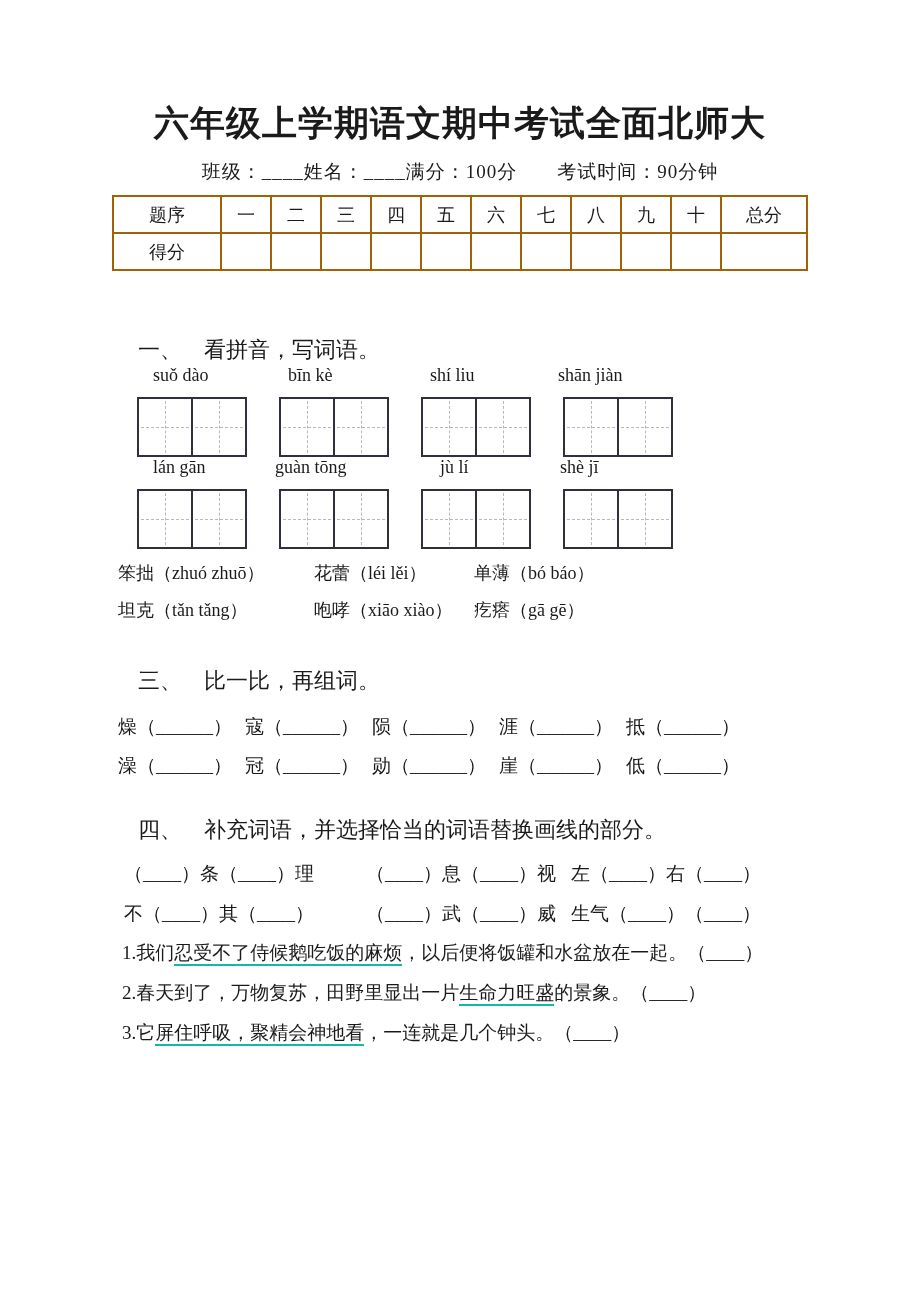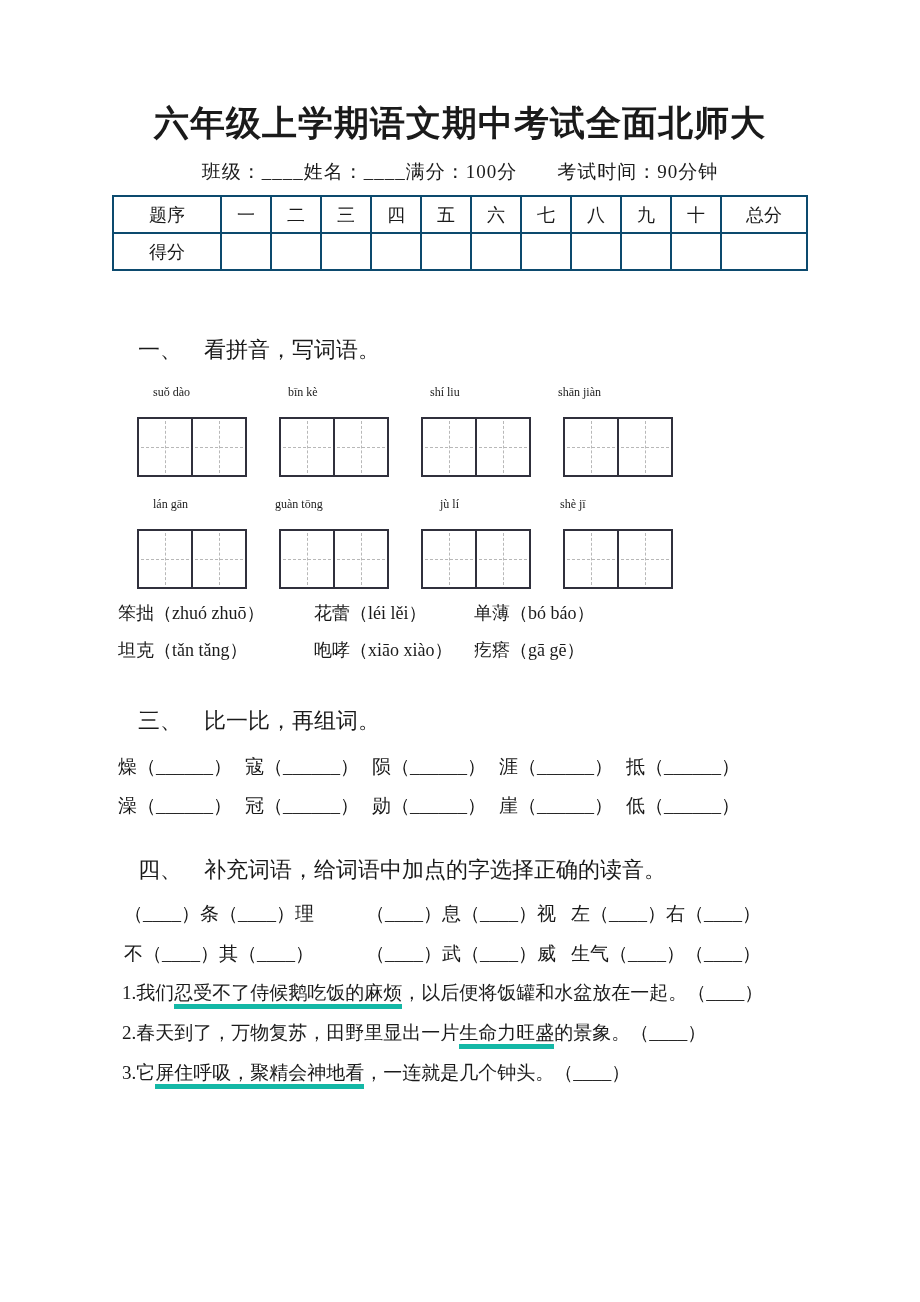--- a/index.html
+++ b/index.html
@@ -9,43 +9,43 @@
     overflow:hidden;
   }
   .title{
     margin:0;padding-top:100px;text-align:center;
     font-size:35px;font-weight:bold;letter-spacing:1px;
     font-family:"Liberation Sans","DejaVu Sans",sans-serif;
   }
   .info-line{text-align:center;font-size:19px;margin-top:12px;letter-spacing:1px;}
   table.score{border-collapse:collapse;margin:10px auto 0;table-layout:fixed;}
   table.score th,table.score td{
-    border:2px solid #0c4a6e;height:35px;padding:0;
+    border:2px solid #a16207;height:35px;padding:0;
     font-size:18px;font-weight:normal;text-align:center;vertical-align:middle;
   }
   .col-label{width:106px;} .col-num{width:48px;} .col-total{width:84px;}
   .sec-heading{font-size:22px;margin:0;padding-left:138px;font-weight:normal;}
   .h1-sec{margin-top:64px;} .h2-sec{margin-top:46px;} .h3-sec{margin-top:44px;} .h4-sec{margin-top:36px;}
-  .pinyin-row{position:relative;height:24px;font-size:12px;margin-top:20px;}
+  .pinyin-row{position:relative;height:24px;font-size:18px;}
   .pinyin-row span{position:absolute;top:0;white-space:nowrap;}
   .box-row{display:flex;padding-left:137px;margin-top:8px;}
   .box-group{display:flex;border:2px solid #30303c;margin-right:32px;background:#fff;}
   .tian-cell{width:52px;height:56px;position:relative;}
   .tian-cell:first-child{border-right:2px solid #30303c;}
   .tian-cell::before{content:"";position:absolute;left:2px;right:2px;top:50%;border-top:1px dashed #b8b8b8;}
   .tian-cell::after{content:"";position:absolute;top:2px;bottom:2px;left:50%;border-left:1px dashed #b8b8b8;}
   .s2-row{display:grid;grid-template-columns:196px 160px auto;padding-left:118px;font-size:18px;}
   .s2-row.first{margin-top:12px;} .s2-row+.s2-row{margin-top:13px;}
   .s3-row{display:flex;padding-left:118px;font-size:19px;}
   .s3-row.first{margin-top:18px;} .s3-row+.s3-row{margin-top:13px;}
   .s3-row span{margin-right:13px;white-space:nowrap;}
   .s4-row{display:grid;grid-template-columns:242px 205px auto;padding-left:124px;font-size:19px;}
   .s4-row.first{margin-top:16px;} .s4-row+.s4-row{margin-top:14px;}
   .sentence{padding-left:122px;font-size:19px;margin:12px 60px 0 122px;line-height:28px;padding-left:0;margin-left:122px;}
-  .sentence .u{border-bottom:5px solid #14b8a6;padding-bottom:1px;}
+  .sentence .u{border-bottom:2px solid #14b8a6;padding-bottom:1px;}
   .footer{position:absolute;left:0;right:0;top:1202px;font-size:17px;color:#701a75;}
 </style>
 </head>
 <body>
 
 <div class="page">
 
   <h1 class="title">六年级上学期语文期中考试全面北师大</h1>
   <div class="info-line">班级：____姓名：____满分：100分　　考试时间：90分钟</div>
 
@@ -154,21 +154,21 @@
     <span>抵（______）</span>
   </div>
   <div class="s3-row">
     <span>澡（______）</span>
     <span>冠（______）</span>
     <span>勋（______）</span>
     <span>崖（______）</span>
     <span>低（______）</span>
   </div>
 
-  <h2 class="sec-heading h4-sec">四、　补充词语，给词语中加点的字选择正确的读音。</h2>
+  <h2 class="sec-heading h4-sec">四、　补充词语，并选择恰当的词语替换画线的部分。</h2>
   <div class="s4-row first">
     <span>（____）条（____）理</span>
     <span>（____）息（____）视</span>
     <span>左（____）右（____）</span>
   </div>
   <div class="s4-row">
     <span>不（____）其（____）</span>
     <span>（____）武（____）威</span>
     <span>生气（____）（____）</span>
   </div>

